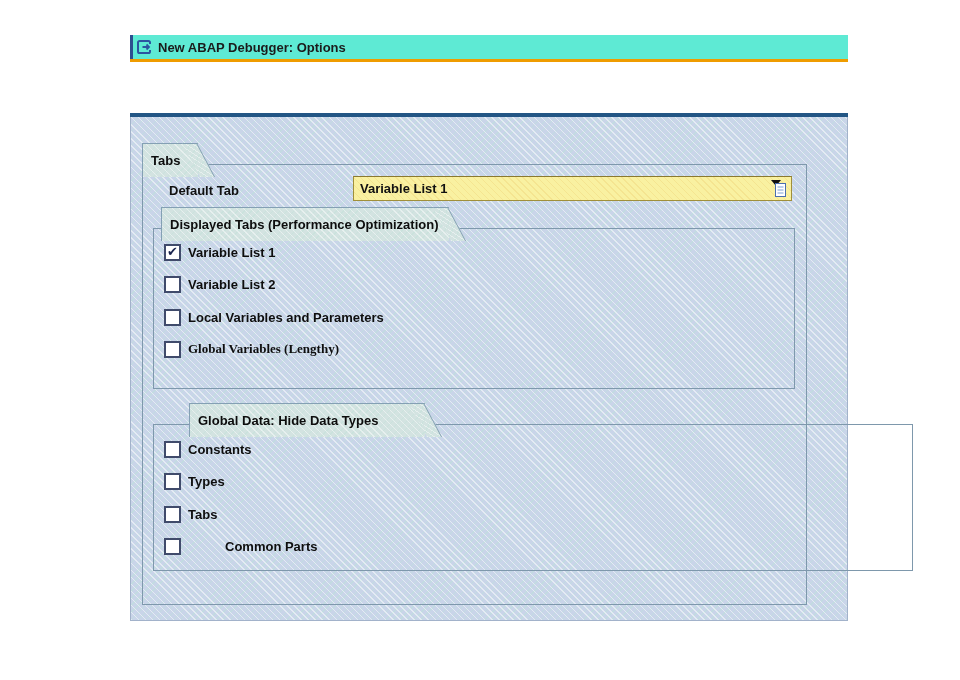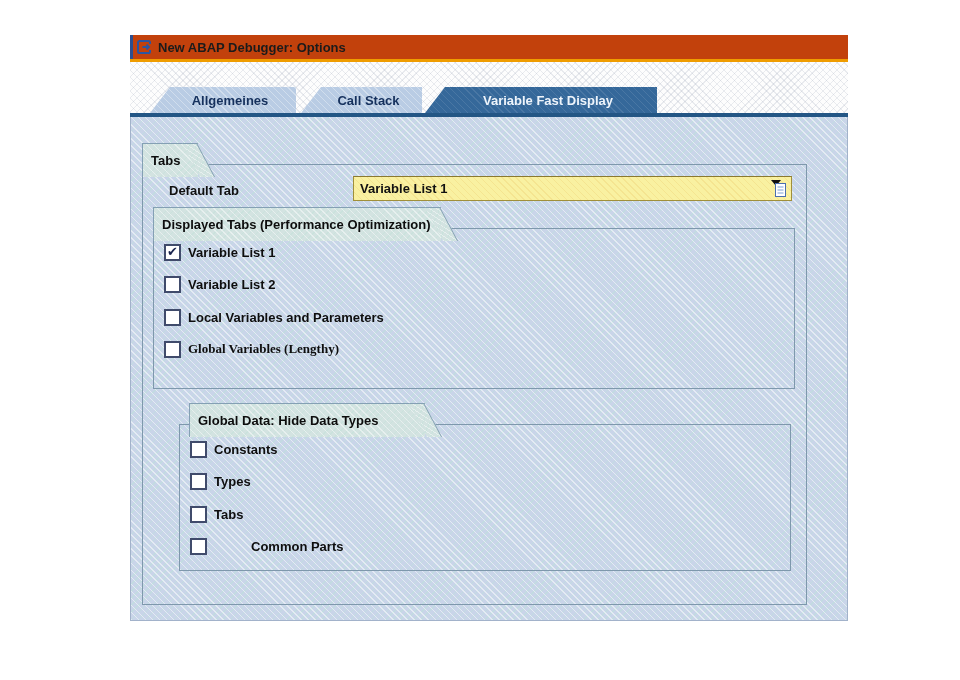--- a/index.html
+++ b/index.html
@@ -5,21 +5,21 @@
   html,body{margin:0;padding:0;}
   body{
     width:960px;height:680px;background:#ffffff;position:relative;overflow:hidden;
     font-family:"Liberation Sans",sans-serif;
   }
   #window{
     position:absolute;left:130px;top:35px;width:718px;height:586px;
   }
   
   .titlebar{
-    position:absolute;top:0;left:0;right:0;height:24px;background:#c2410c;
+    position:absolute;top:0;left:0;right:0;height:24px;background:#5eead4;
     border-left:3px solid #2d4f8f;
     display:flex;align-items:center;gap:5px;padding-left:2px;box-sizing:border-box;
   }
   .dialog-title{
     font-size:13px;font-weight:bold;color:#1b1b1b;white-space:nowrap;
   }
   .orange-rule{
     position:absolute;top:24px;left:0;right:0;height:3px;background:#ef9c00;
   }
   
@@ -122,31 +122,20 @@
     <span style="display:flex;">
       <svg width="18" height="18" viewBox="0 0 18 18">
         <path d="M15 6 V4.6 A1.6 1.6 0 0 0 13.4 3 H4.6 A1.6 1.6 0 0 0 3 4.6 v8.8 A1.6 1.6 0 0 0 4.6 15 h8.8 A1.6 1.6 0 0 0 15 13.4 V12" fill="none" stroke="#2c55a0" stroke-width="2"></path>
         <path d="M7.5 9 h6.5 M11.5 6.5 L14 9 l-2.5 2.5" fill="none" stroke="#2c55a0" stroke-width="1.8"></path>
       </svg>
     </span>
     <span class="dialog-title">New ABAP Debugger: Options</span>
   </div>
   <div class="orange-rule"></div>
 
-  <div class="tabs-area">
-    <div class="tab tab-1">
-      <span>Allgemeines</span>
-    </div>
-    <div class="tab tab-2">
-      <span>Call Stack</span>
-    </div>
-    <div class="tab tab-3 selected">
-      <span>Variable Fast Display</span>
-    </div>
-  </div>
   <div class="strip-line"></div>
 
   <div class="panel">
 
     <div class="gbox" style="left:11px;top:47px;width:665px;height:441px;"></div>
     <div class="gheader" style="left:11px;top:26px;width:56px;">
       <span>Tabs</span>
     </div>
 
     <div class="field-label" style="left:22px;top:64px;">Default Tab</div>
@@ -174,25 +163,25 @@
       </div>
       <div class="cbrow" style="left:10px;top:78px;">
         <span class="checkbox"></span>
         <span class="cblabel">Local Variables and Parameters</span>
       </div>
       <div class="cbrow" style="left:10px;top:110px;font-family:Liberation Serif, serif;">
         <span class="checkbox"></span>
         <span class="cblabel">Global Variables (Lengthy)</span>
       </div>
     </div>
-    <div class="gheader" style="left:22px;top:90px;width:288px;">
+    <div class="gheader" style="left:30px;top:90px;width:288px;">
       <span>Displayed Tabs (Performance Optimization)</span>
     </div>
 
-    <div class="gbox" style="left:22px;top:307px;width:612px;height:147px;margin-left:26px;">
+    <div class="gbox" style="left:22px;top:307px;width:760px;height:147px;">
       <div class="cbrow" style="left:10px;top:14px;">
         <span class="checkbox"></span>
         <span class="cblabel">Constants</span>
       </div>
       <div class="cbrow" style="left:10px;top:46px;">
         <span class="checkbox"></span>
         <span class="cblabel">Types</span>
       </div>
       <div class="cbrow" style="left:10px;top:79px;">
         <span class="checkbox"></span>

